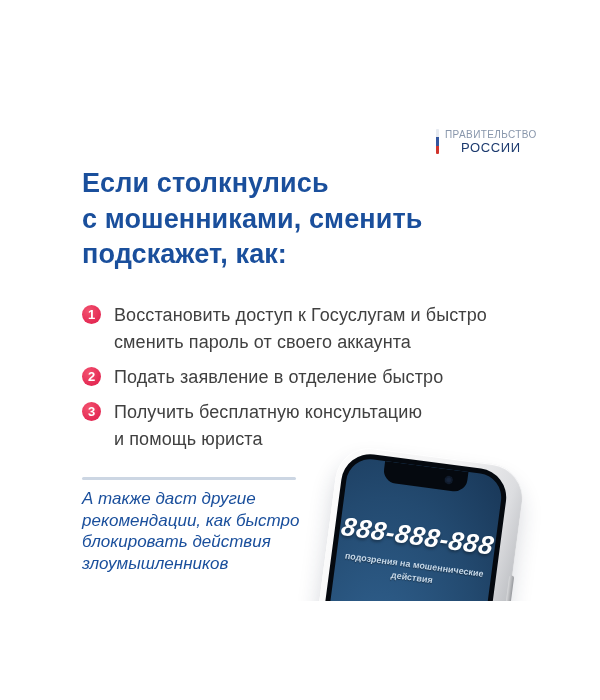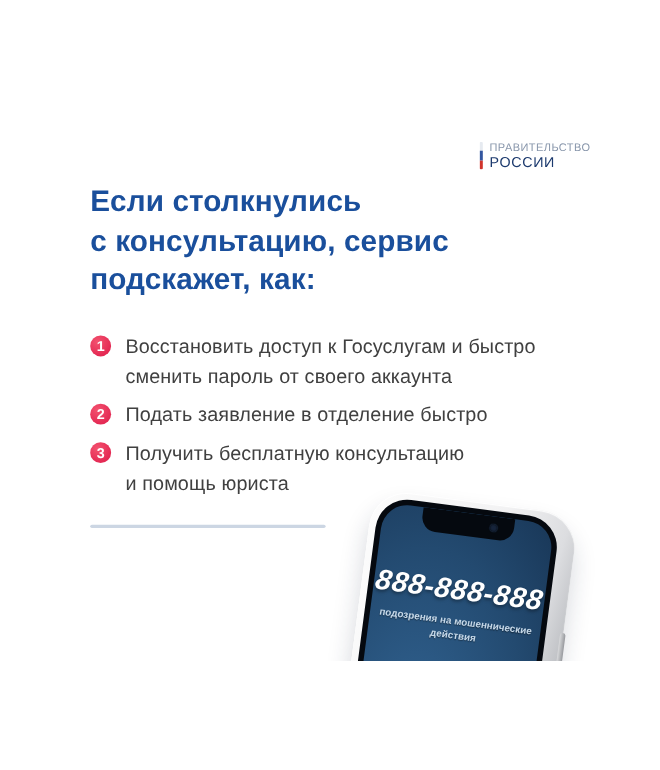--- a/index.html
+++ b/index.html
@@ -6,21 +6,21 @@
   body{
     width:600px;height:700px;background:#ffffff;
     font-family:"Liberation Sans", sans-serif;
     -webkit-font-smoothing:antialiased;
   }
   .canvas{
     position:relative;width:600px;height:601px;background:#ffffff;overflow:hidden;
   }
 
   
-  .gov-logo{position:absolute;left:436px;top:129px;display:flex;gap:6px;align-items:stretch;}
+  .gov-logo{position:absolute;left:436px;top:129px;display:flex;gap:6px;align-items:stretch;text-align:center;}
   .flag{display:flex;flex-direction:column;width:3px;height:25px;border-radius:1px;overflow:hidden;}
   .flag span{flex:1;}
   .f-white{background:#e6eaf0;}
   .f-blue{background:#33569f;}
   .f-red{background:#d0342c;}
   .logo-text{display:flex;flex-direction:column;justify-content:space-between;}
   .logo-line1{font-size:10px;letter-spacing:0.4px;color:#8896ab;line-height:11px;}
   .logo-line2{font-size:13px;font-weight:normal;letter-spacing:0.6px;color:#1c3a6e;line-height:13px;}
 
   
@@ -102,21 +102,21 @@
       <span class="f-blue"></span>
       <span class="f-red"></span>
     </span>
     <span class="logo-text">
       <span class="logo-line1">ПРАВИТЕЛЬСТВО</span>
       <span class="logo-line2">РОССИИ</span>
     </span>
   </div>
 
   <h1 class="heading">Если столкнулись
-с консультацию, сервис
+с мошенниками, сменить
 подскажет, как:</h1>
 
   <ol class="steps">
     <li class="step">
       <span class="badge">1</span>
       <span class="step-text">Восстановить доступ к Госуслугам и быстро
 сменить пароль от своего аккаунта</span>
     </li>
     <li class="step">
       <span class="badge">2</span>
@@ -124,20 +124,24 @@
     </li>
     <li class="step">
       <span class="badge">3</span>
       <span class="step-text">Получить бесплатную консультацию
 и помощь юриста</span>
     </li>
   </ol>
 
   <div class="divider"></div>
 
+  <p class="note">А также даст другие
+рекомендации, как быстро
+блокировать действия
+злоумышленников</p>
 
   <div class="phone">
     <div class="phone-face">
       <span class="side-btn"></span>
       <div class="bezel">
         <div class="screen">
           <div class="notch">
             <span class="cam"></span>
           </div>
           <div class="ph-number">888-888-888</div>

